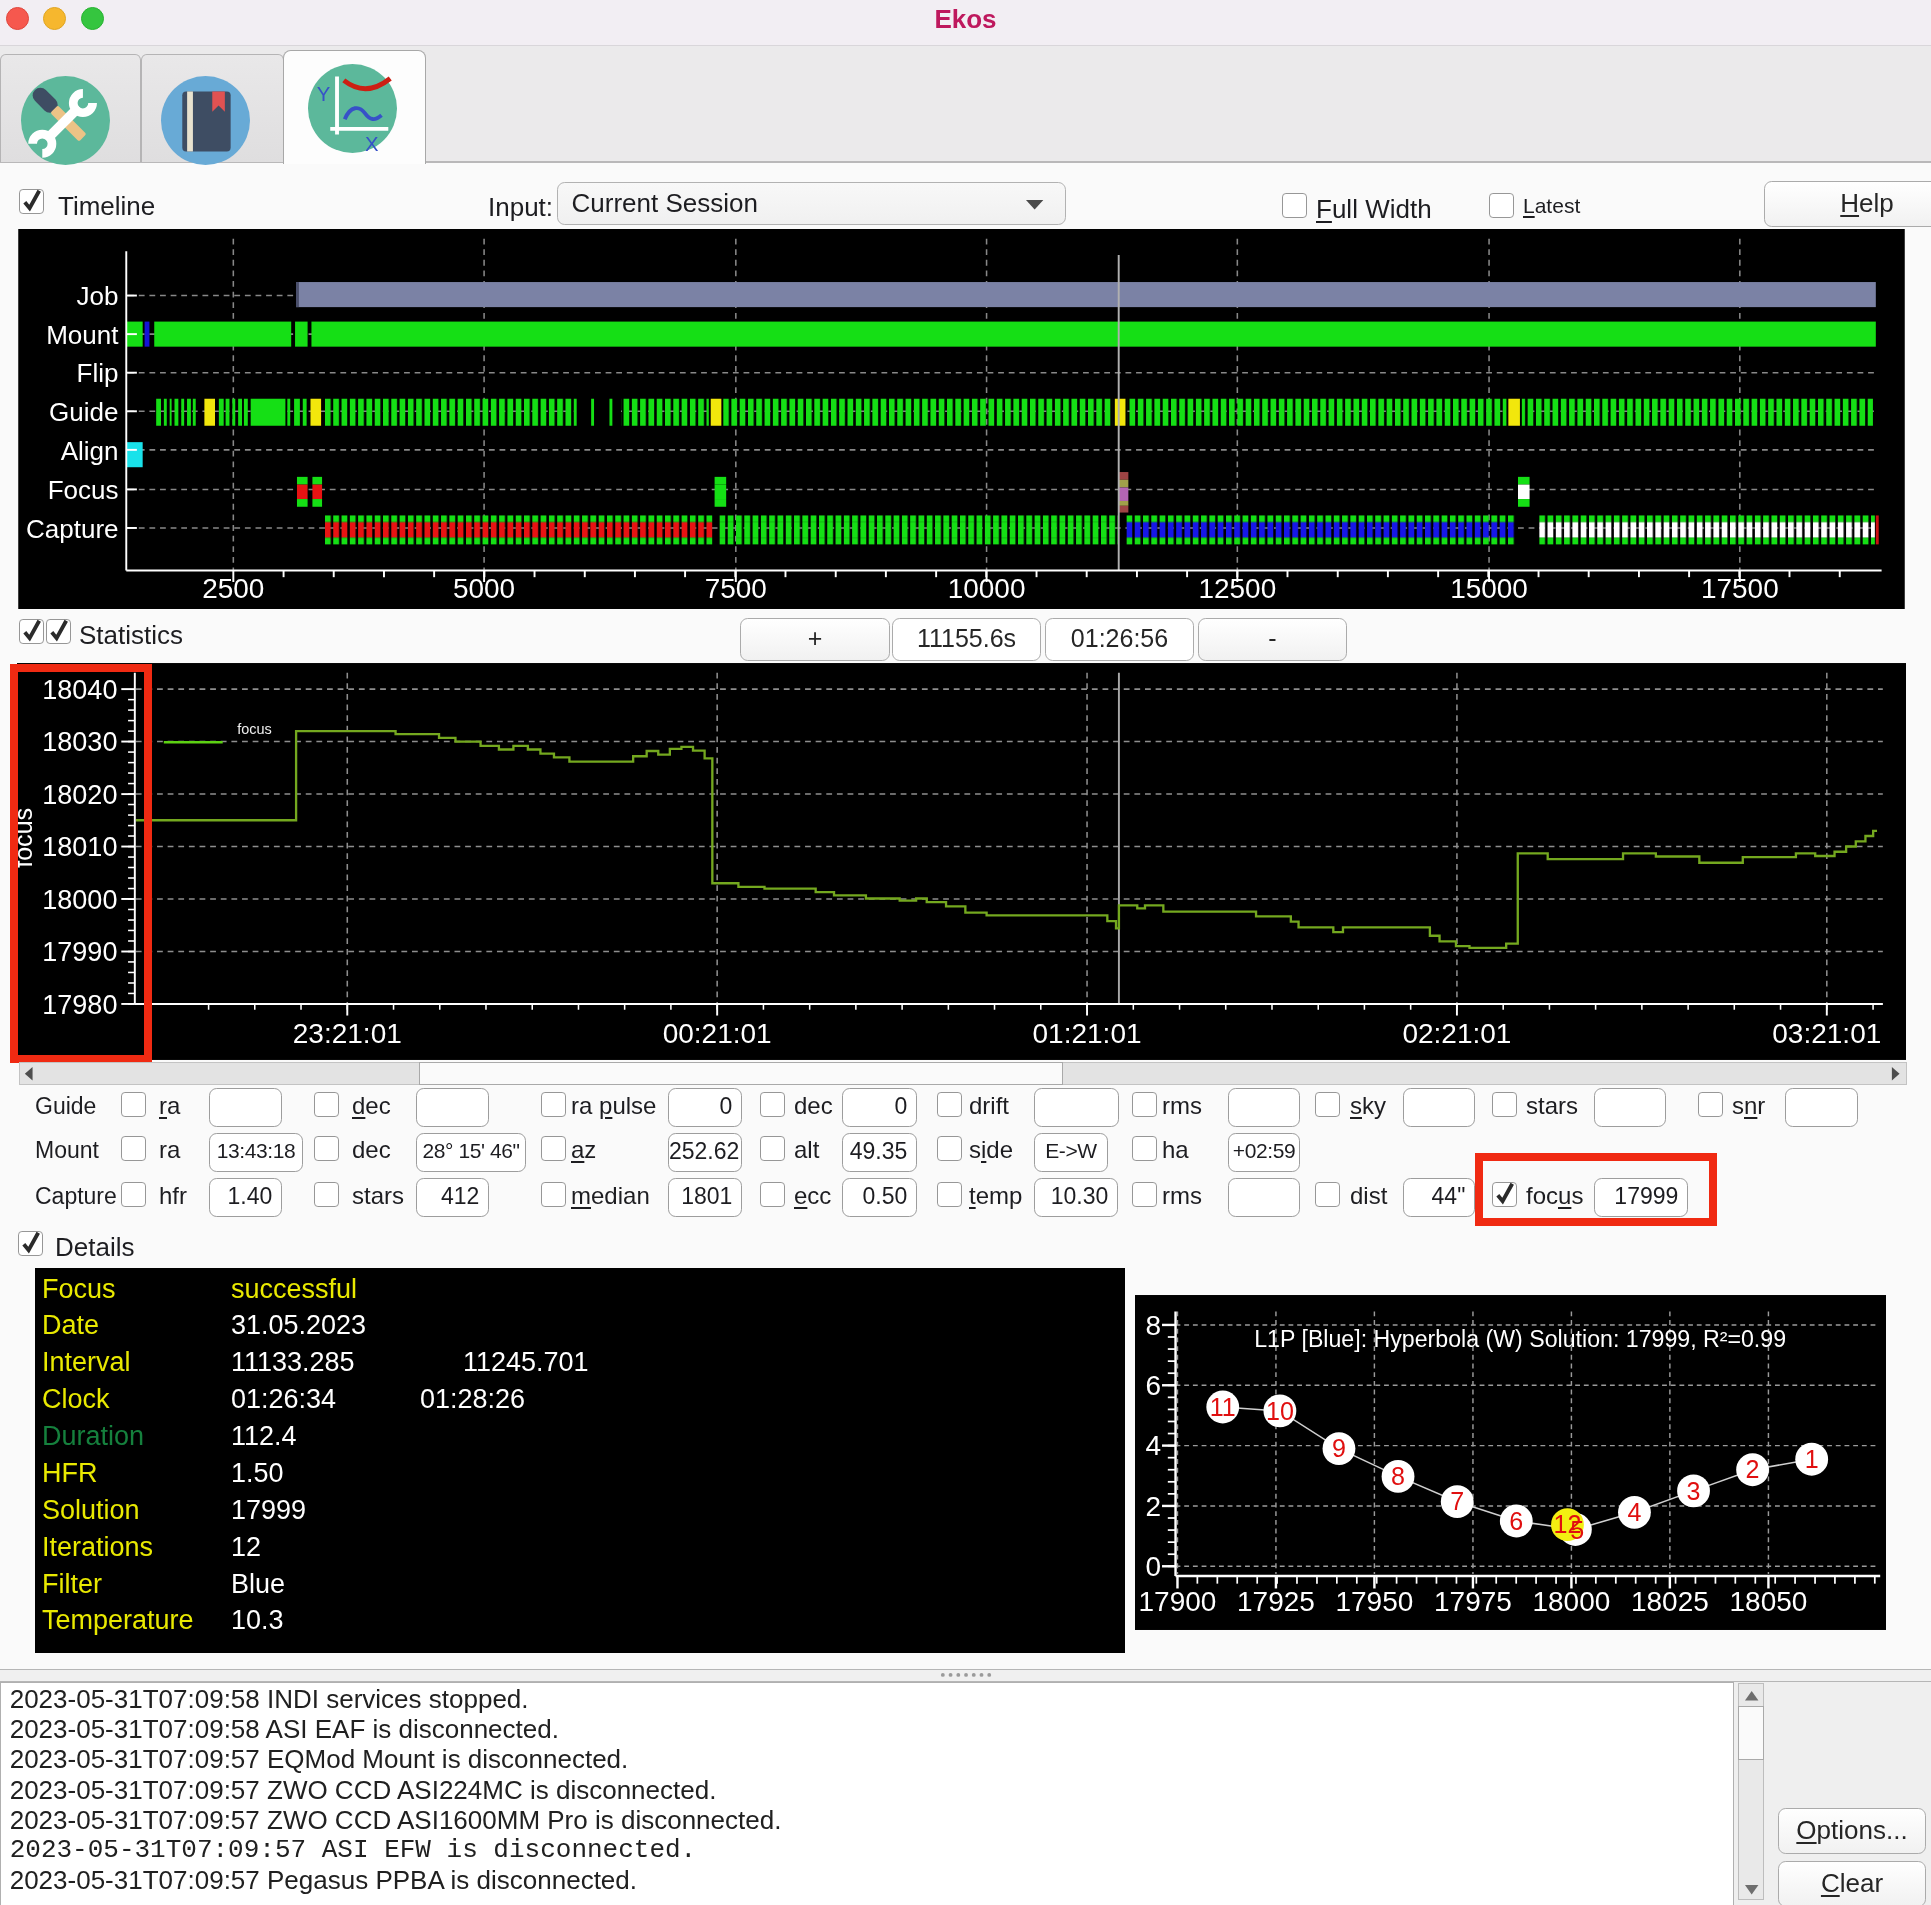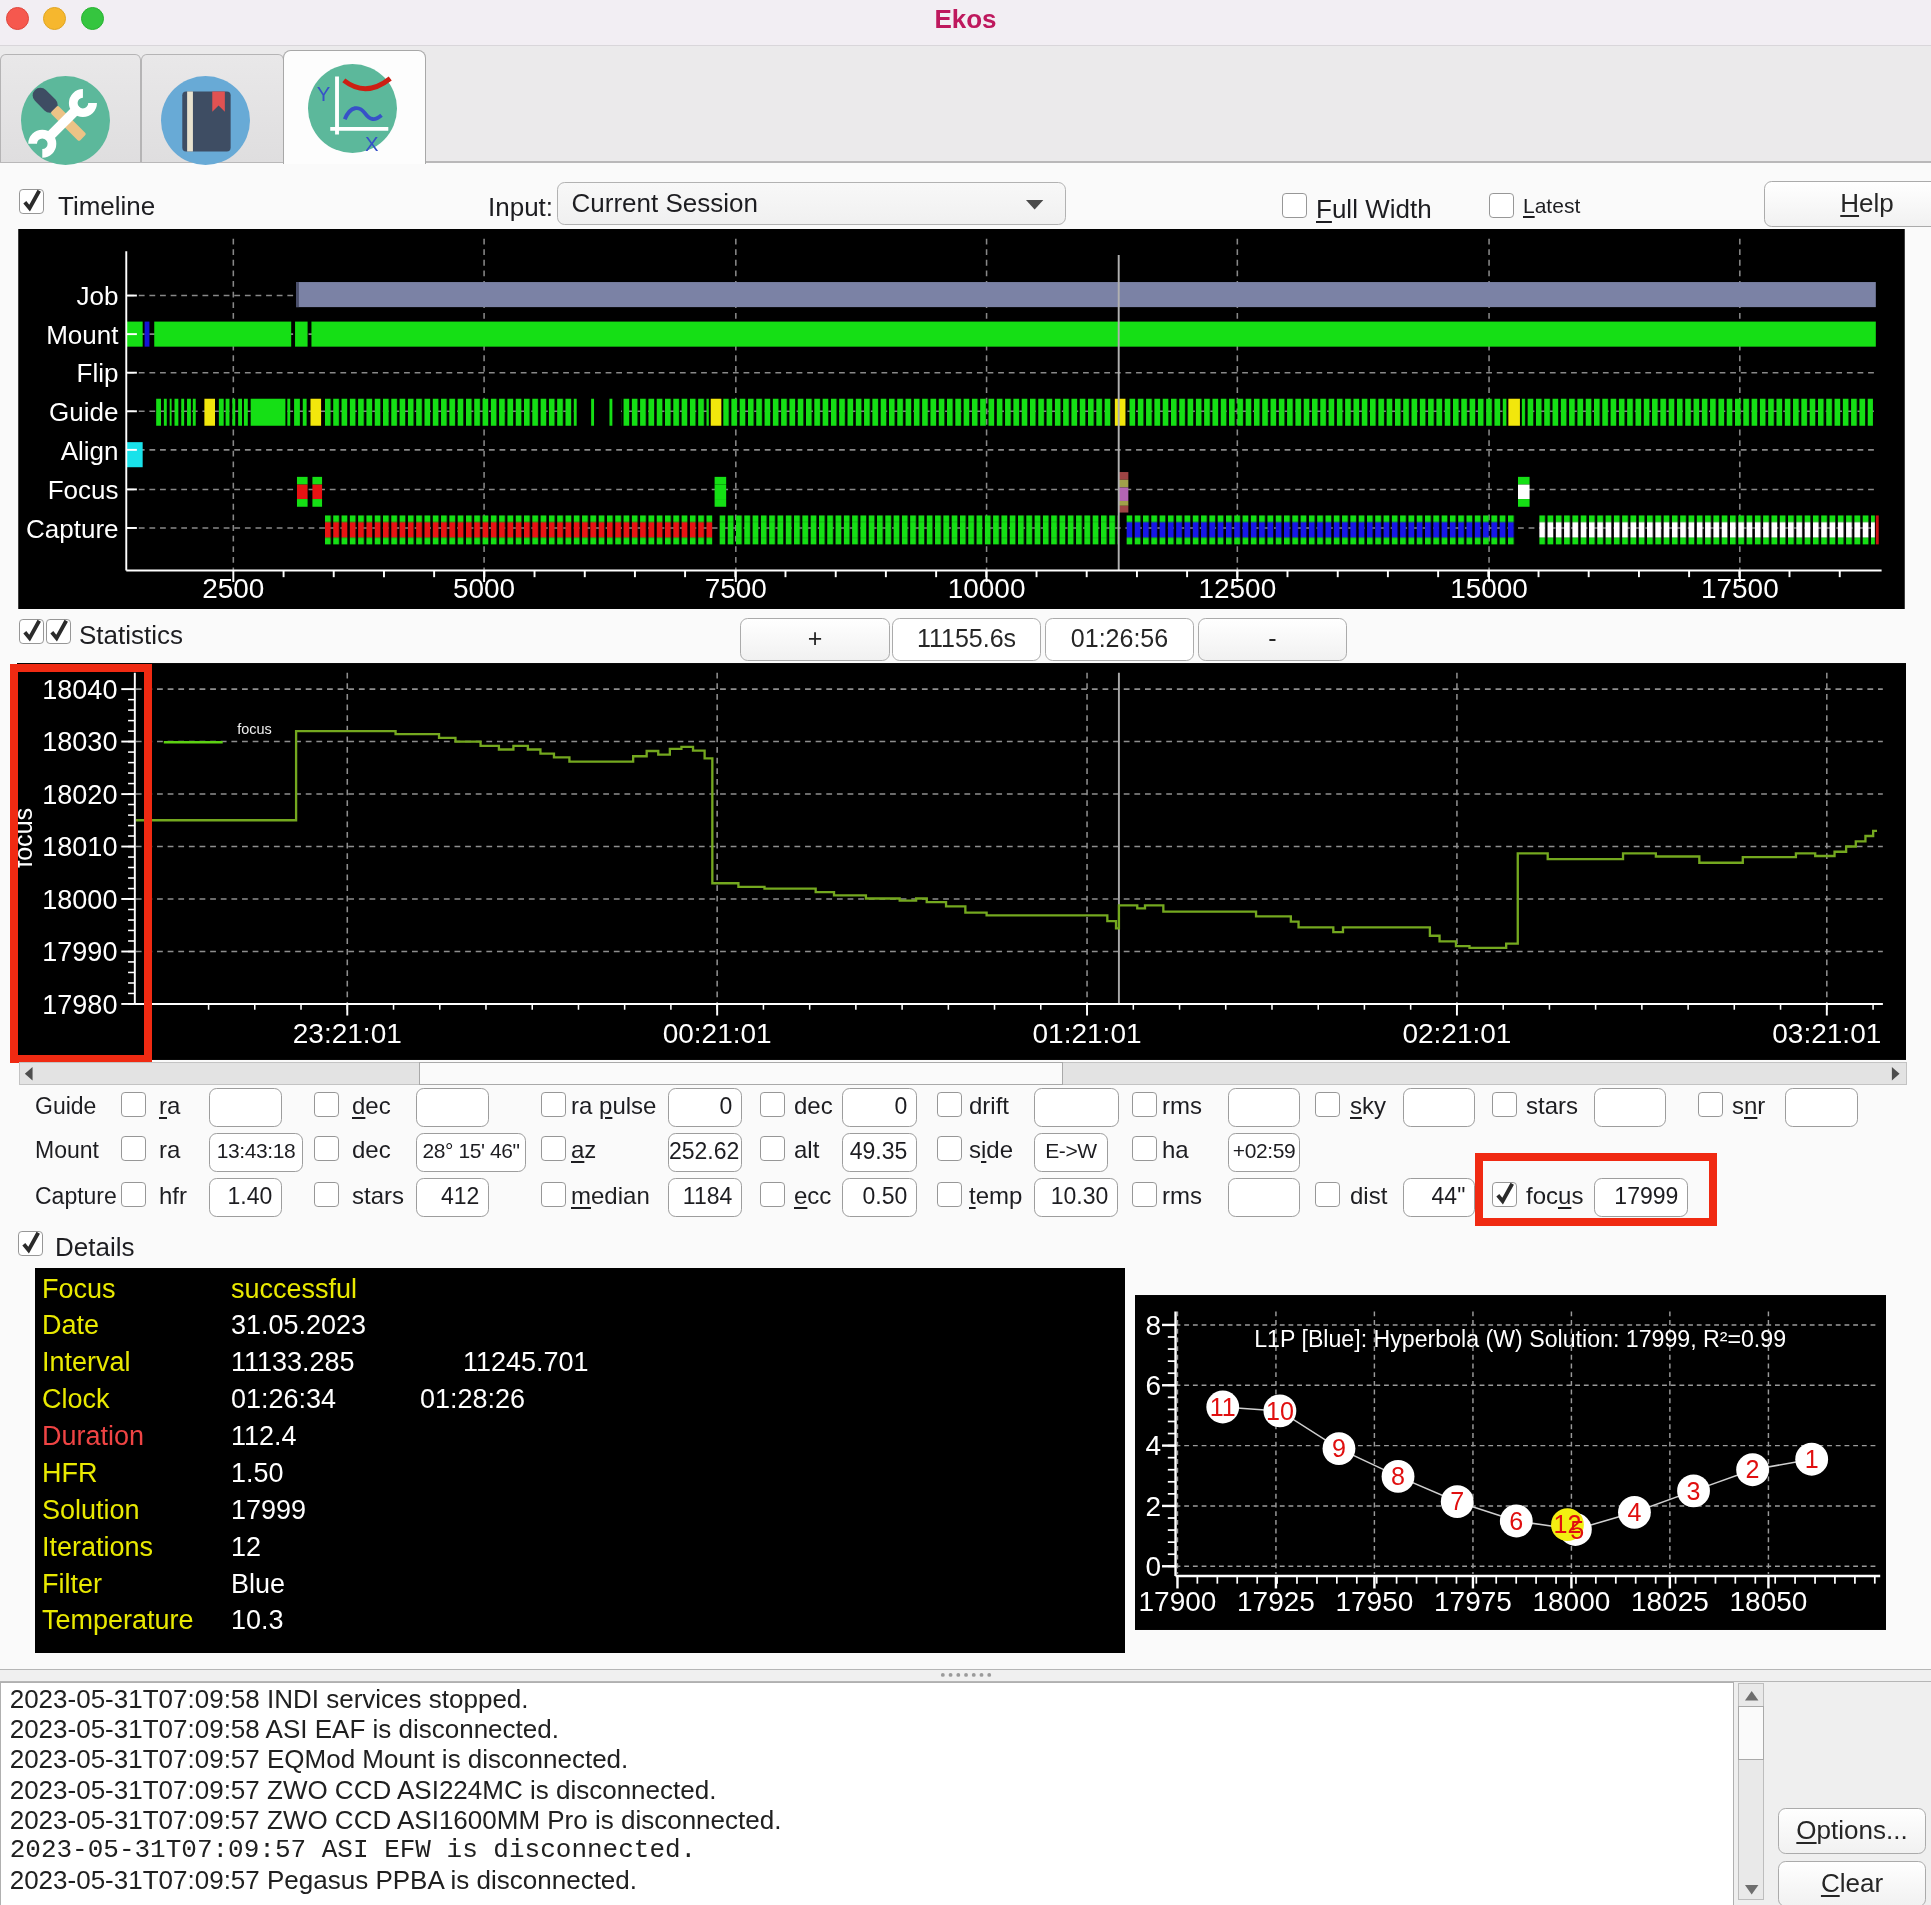--- a/index.html
+++ b/index.html
@@ -413,21 +413,21 @@
 <div class="lbl" style="left:1162px;top:1136px;">ha</div>
 <div class="tf ctr" style="left:1228px;top:1133px;width:72px;height:39px;">+02:59</div>
 <div class="cb" style="left:121px;top:1182px;"></div>
 <div class="lbl" style="left:159px;top:1182px;">hfr</div>
 <div class="tf" style="left:209px;top:1178px;width:73px;height:39px;">1.40</div>
 <div class="cb" style="left:314px;top:1182px;"></div>
 <div class="lbl" style="left:352px;top:1182px;">stars</div>
 <div class="tf" style="left:416px;top:1178px;width:73px;height:39px;">412</div>
 <div class="cb" style="left:541px;top:1182px;"></div>
 <div class="lbl" style="left:571px;top:1182px;"><u>m</u>edian</div>
-<div class="tf" style="left:668px;top:1178px;width:74px;height:39px;">1184</div>
+<div class="tf" style="left:668px;top:1178px;width:74px;height:39px;">1801</div>
 <div class="cb" style="left:760px;top:1182px;"></div>
 <div class="lbl" style="left:794px;top:1182px;"><u>e</u>cc</div>
 <div class="tf" style="left:842px;top:1178px;width:75px;height:39px;">0.50</div>
 <div class="cb" style="left:937px;top:1182px;"></div>
 <div class="lbl" style="left:969px;top:1182px;"><u>t</u>emp</div>
 <div class="tf" style="left:1034px;top:1178px;width:84px;height:39px;">10.30</div>
 <div class="cb" style="left:1132px;top:1182px;"></div>
 <div class="lbl" style="left:1162px;top:1182px;">rms</div>
 <div class="tf" style="left:1228px;top:1178px;width:72px;height:39px;"></div>
 <div class="cb" style="left:1315px;top:1182px;"></div>
@@ -451,21 +451,21 @@
 <div class="abs" style="left:42px;top:1274px;font-size:27px;color:#e9e900;">Focus</div>
 <div class="abs" style="left:231px;top:1274px;font-size:27px;color:#e9e900;">successful</div>
 <div class="abs" style="left:42px;top:1310px;font-size:27px;color:#e9e900;">Date</div>
 <div class="abs" style="left:231px;top:1310px;font-size:27px;color:#fff;">31.05.2023</div>
 <div class="abs" style="left:42px;top:1347px;font-size:27px;color:#e9e900;">Interval</div>
 <div class="abs" style="left:231px;top:1347px;font-size:27px;color:#fff;">11133.285</div>
 <div class="abs" style="left:420px;top:1347px;font-size:27px;color:#fff;margin-left:43px;">11245.701</div>
 <div class="abs" style="left:42px;top:1384px;font-size:27px;color:#e9e900;">Clock</div>
 <div class="abs" style="left:231px;top:1384px;font-size:27px;color:#fff;">01:26:34</div>
 <div class="abs" style="left:420px;top:1384px;font-size:27px;color:#fff;">01:28:26</div>
-<div class="abs" style="left:42px;top:1421px;font-size:27px;color:#ef4444;">Duration</div>
+<div class="abs" style="left:42px;top:1421px;font-size:27px;color:#15803d;">Duration</div>
 <div class="abs" style="left:231px;top:1421px;font-size:27px;color:#fff;">112.4</div>
 <div class="abs" style="left:42px;top:1458px;font-size:27px;color:#e9e900;">HFR</div>
 <div class="abs" style="left:231px;top:1458px;font-size:27px;color:#fff;">1.50</div>
 <div class="abs" style="left:42px;top:1495px;font-size:27px;color:#e9e900;">Solution</div>
 <div class="abs" style="left:231px;top:1495px;font-size:27px;color:#fff;">17999</div>
 <div class="abs" style="left:42px;top:1532px;font-size:27px;color:#e9e900;">Iterations</div>
 <div class="abs" style="left:231px;top:1532px;font-size:27px;color:#fff;">12</div>
 <div class="abs" style="left:42px;top:1569px;font-size:27px;color:#e9e900;">Filter</div>
 <div class="abs" style="left:231px;top:1569px;font-size:27px;color:#fff;">Blue</div>
 <div class="abs" style="left:42px;top:1605px;font-size:27px;color:#e9e900;">Temperature</div>

